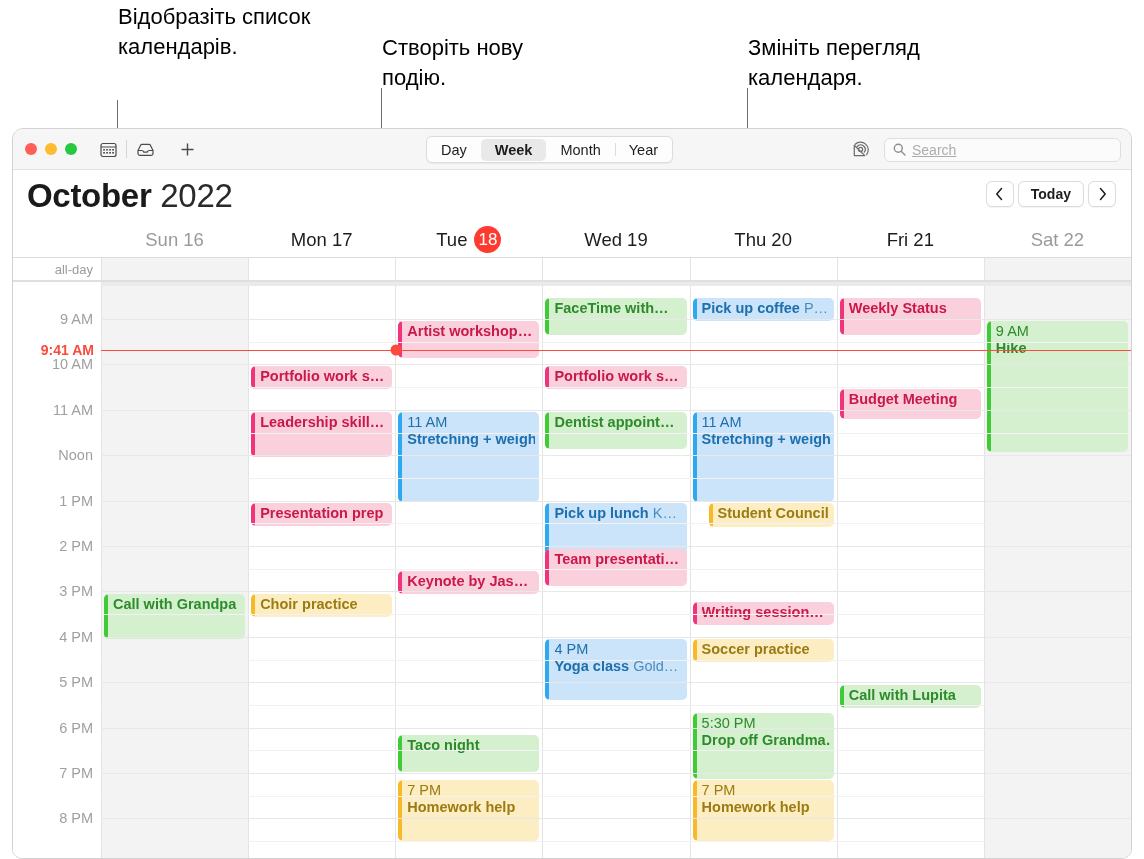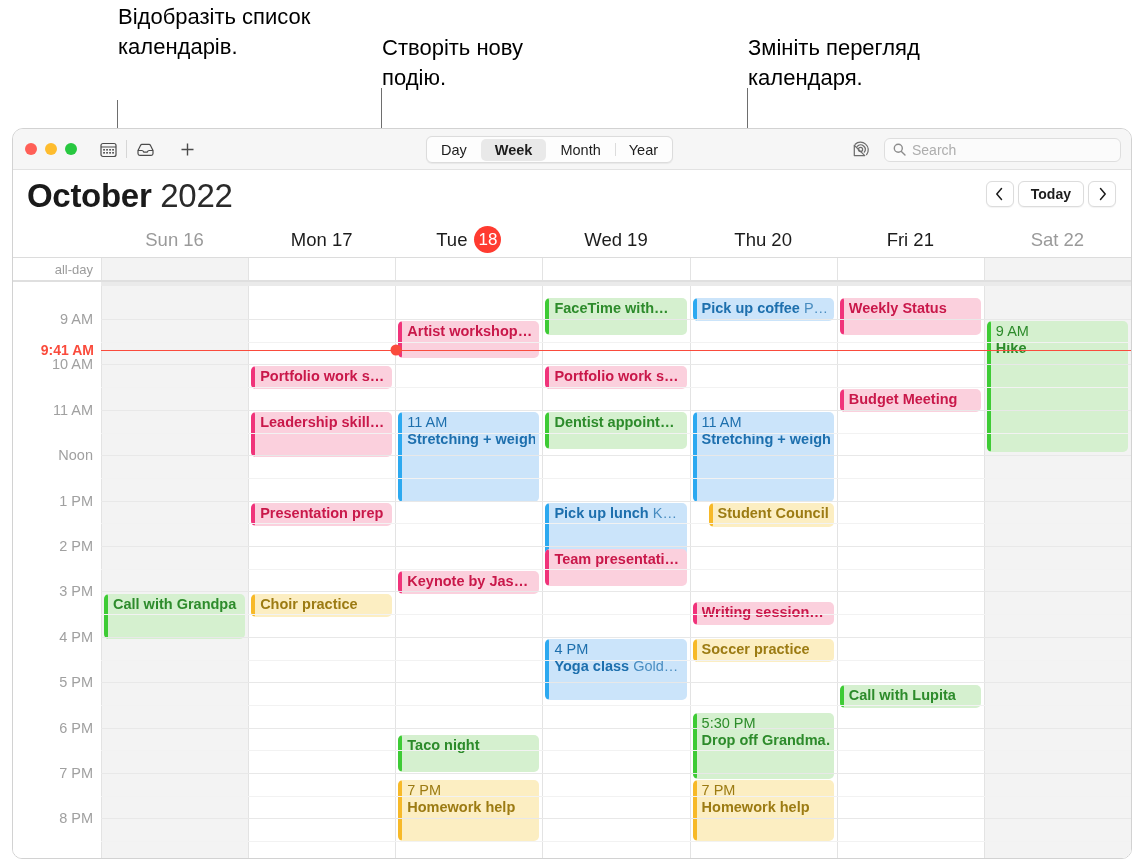--- a/index.html
+++ b/index.html
@@ -86,21 +86,21 @@
   }
   .airplay-btn { width: 24px; height: 24px; display:flex; align-items:center; justify-content:center; }
   .searchbox {
     width: 237px; height: 24px;
     background: #fbfbfb;
     border: 1px solid #dedede;
     border-radius: 6px;
     display: flex; align-items: center; gap: 6px;
     padding: 0 8px;
   }
-  .search-ph { font-size: 14px; color: #adadad; }
+  .search-ph { font-size: 14px; color: #adadad; text-decoration: underline; }
 
   
   .titlebar {
     position: relative; height: 52px; width: 100%;
     background: #fff;
     display: flex; align-items: center;
   }
   .month-year {
     margin-left: 14px;
     font-size: 33px; letter-spacing: -0.3px;
@@ -502,21 +502,21 @@
               <span class="bar"></span>
               <div class="tm">7 PM</div>
               <div class="t1">Homework help</div>
             </div>
           </div>
           <div class="daycol">
             <div class="ev c-pink" style="top: 16px; height: 37px;">
               <span class="bar"></span>
               <div class="t1">Weekly Status</div>
             </div>
-            <div class="ev c-pink" style="top: 107px; height: 23px;">
+            <div class="ev c-pink" style="top: 107px; height: 30px;">
               <span class="bar"></span>
               <div class="t1">Budget Meeting</div>
             </div>
             <div class="ev c-green" style="top: 403px; height: 23px;">
               <span class="bar"></span>
               <div class="t1">Call with Lupita</div>
             </div>
           </div>
           <div class="daycol shaded">
             <div class="ev c-green" style="top: 39px; height: 131px;">

